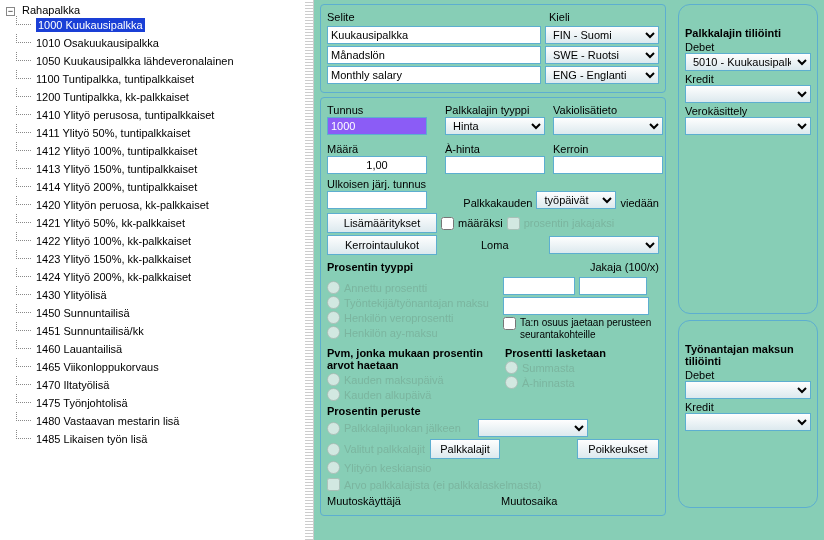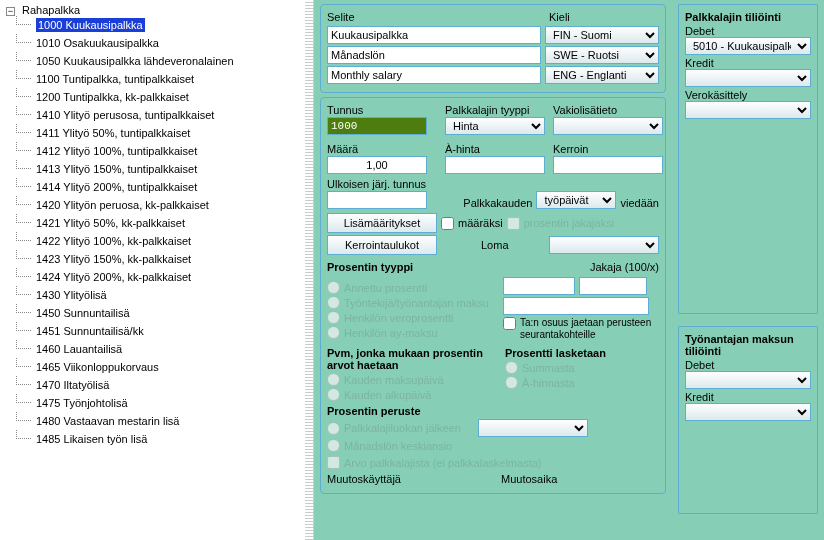--- a/index.html
+++ b/index.html
@@ -18,35 +18,35 @@
 
   .middle-panel { width: 358px; height: 540px; background: #87ceb6; padding: 4px 6px; overflow: hidden; }
   .right-panel { width: 152px; height: 540px; background: #87ceb6; padding: 4px 6px; }
 
   .section-head { font-weight: bold; font-size: 11px; margin: 2px 0 2px 0; color: #000; }
   .row { display: flex; gap: 4px; margin-bottom: 2px; align-items: center; }
   .field-label { font-size: 11px; color: #000; margin-top: 2px; margin-bottom: 1px; }
   input.text, select.sel {
     height: 18px; font-size: 11px; border: 1px solid #5daed0; background: #fff; padding: 1px 3px;
   }
-  input.text.selected { background: #4d7c0f; color: #fff; font-family: Liberation Mono, monospace; }
+  input.text.selected { background: #8b5cf6; color: #fff; }
   select.sel { background: linear-gradient(#fefefe,#dce9ee); }
   .btn {
     height: 20px; font-size: 11px; border: 1px solid #5daed0; background: linear-gradient(#fefefe,#dce9ee); padding: 1px 8px; cursor: pointer;
   }
   .grp { border: 1px solid #5daed0; border-radius: 4px; padding: 4px 6px 6px 6px; margin-bottom: 4px; background: #87ceb6; }
   .chk { display: inline-flex; align-items: center; gap: 4px; font-size: 11px; color: #000; }
   .chk.muted { color: #7bb59f; }
   input[type=checkbox], input[type=radio] { margin: 0; }
   .radio-row { display: flex; align-items: center; gap: 4px; font-size: 11px; margin: 2px 0; }
   .radio-row.muted { color: #7bb59f; }
   .col { display: flex; flex-direction: column; }
   .g3 { display: grid; grid-template-columns: 110px 100px 110px; gap: 6px 8px; }
   .g3 .cell { display: flex; flex-direction: column; }
-  .right-grp { border: 1px solid #5daed0; border-radius: 1px; padding: 4px 6px 6px 6px; background: #87ceb6; margin-bottom: 12px; }
+  .right-grp { border: 1px solid #5daed0; border-radius: 12px; padding: 20px 6px 6px 6px; background: #87ceb6; margin-bottom: 6px; }
   .right-grp select { width: 100%; }
   label.small { font-size: 11px; margin-top: 2px; display: block; }
 </style>
 </head>
 <body>
 
 <div class="tree-panel">
   <div class="tree-root">
     <span class="tree-toggle">−</span>
     <span class="tree-root-label">Rahapalkka</span>
@@ -231,21 +231,27 @@
 
     
     <div class="section-head" style="margin-top:2px">Prosentin peruste</div>
     <div class="radio-row muted">
       <input type="radio" disabled="" style="">
       <span style="width:130px">Palkkalajiluokan jälkeen</span>
       <select class="sel" style="width:110px"><option></option></select>
     </div>
     <div class="radio-row muted">
       <input type="radio" disabled="" style="">
-      <span>Månadslön keskiansio</span>
+      <span style="width:82px">Valitut palkkalajit</span>
+      <button class="btn" style="width:70px">Palkkalajit</button>
+      <button class="btn" style="width:82px;margin-left:auto">Poikkeukset</button>
+    </div>
+    <div class="radio-row muted">
+      <input type="radio" disabled="" style="">
+      <span>Ylityön keskiansio</span>
     </div>
     <label class="chk muted" style="margin-top:2px">
         <input type="checkbox" disabled="" style="">
         <span>Arvo palkkalajista (ei palkkalaskelmasta)</span>
       </label>
 
     <div class="row" style="margin-top:2px">
       <span style="width:170px">Muutoskäyttäjä</span>
       <span>Muutosaika</span>
     </div>

